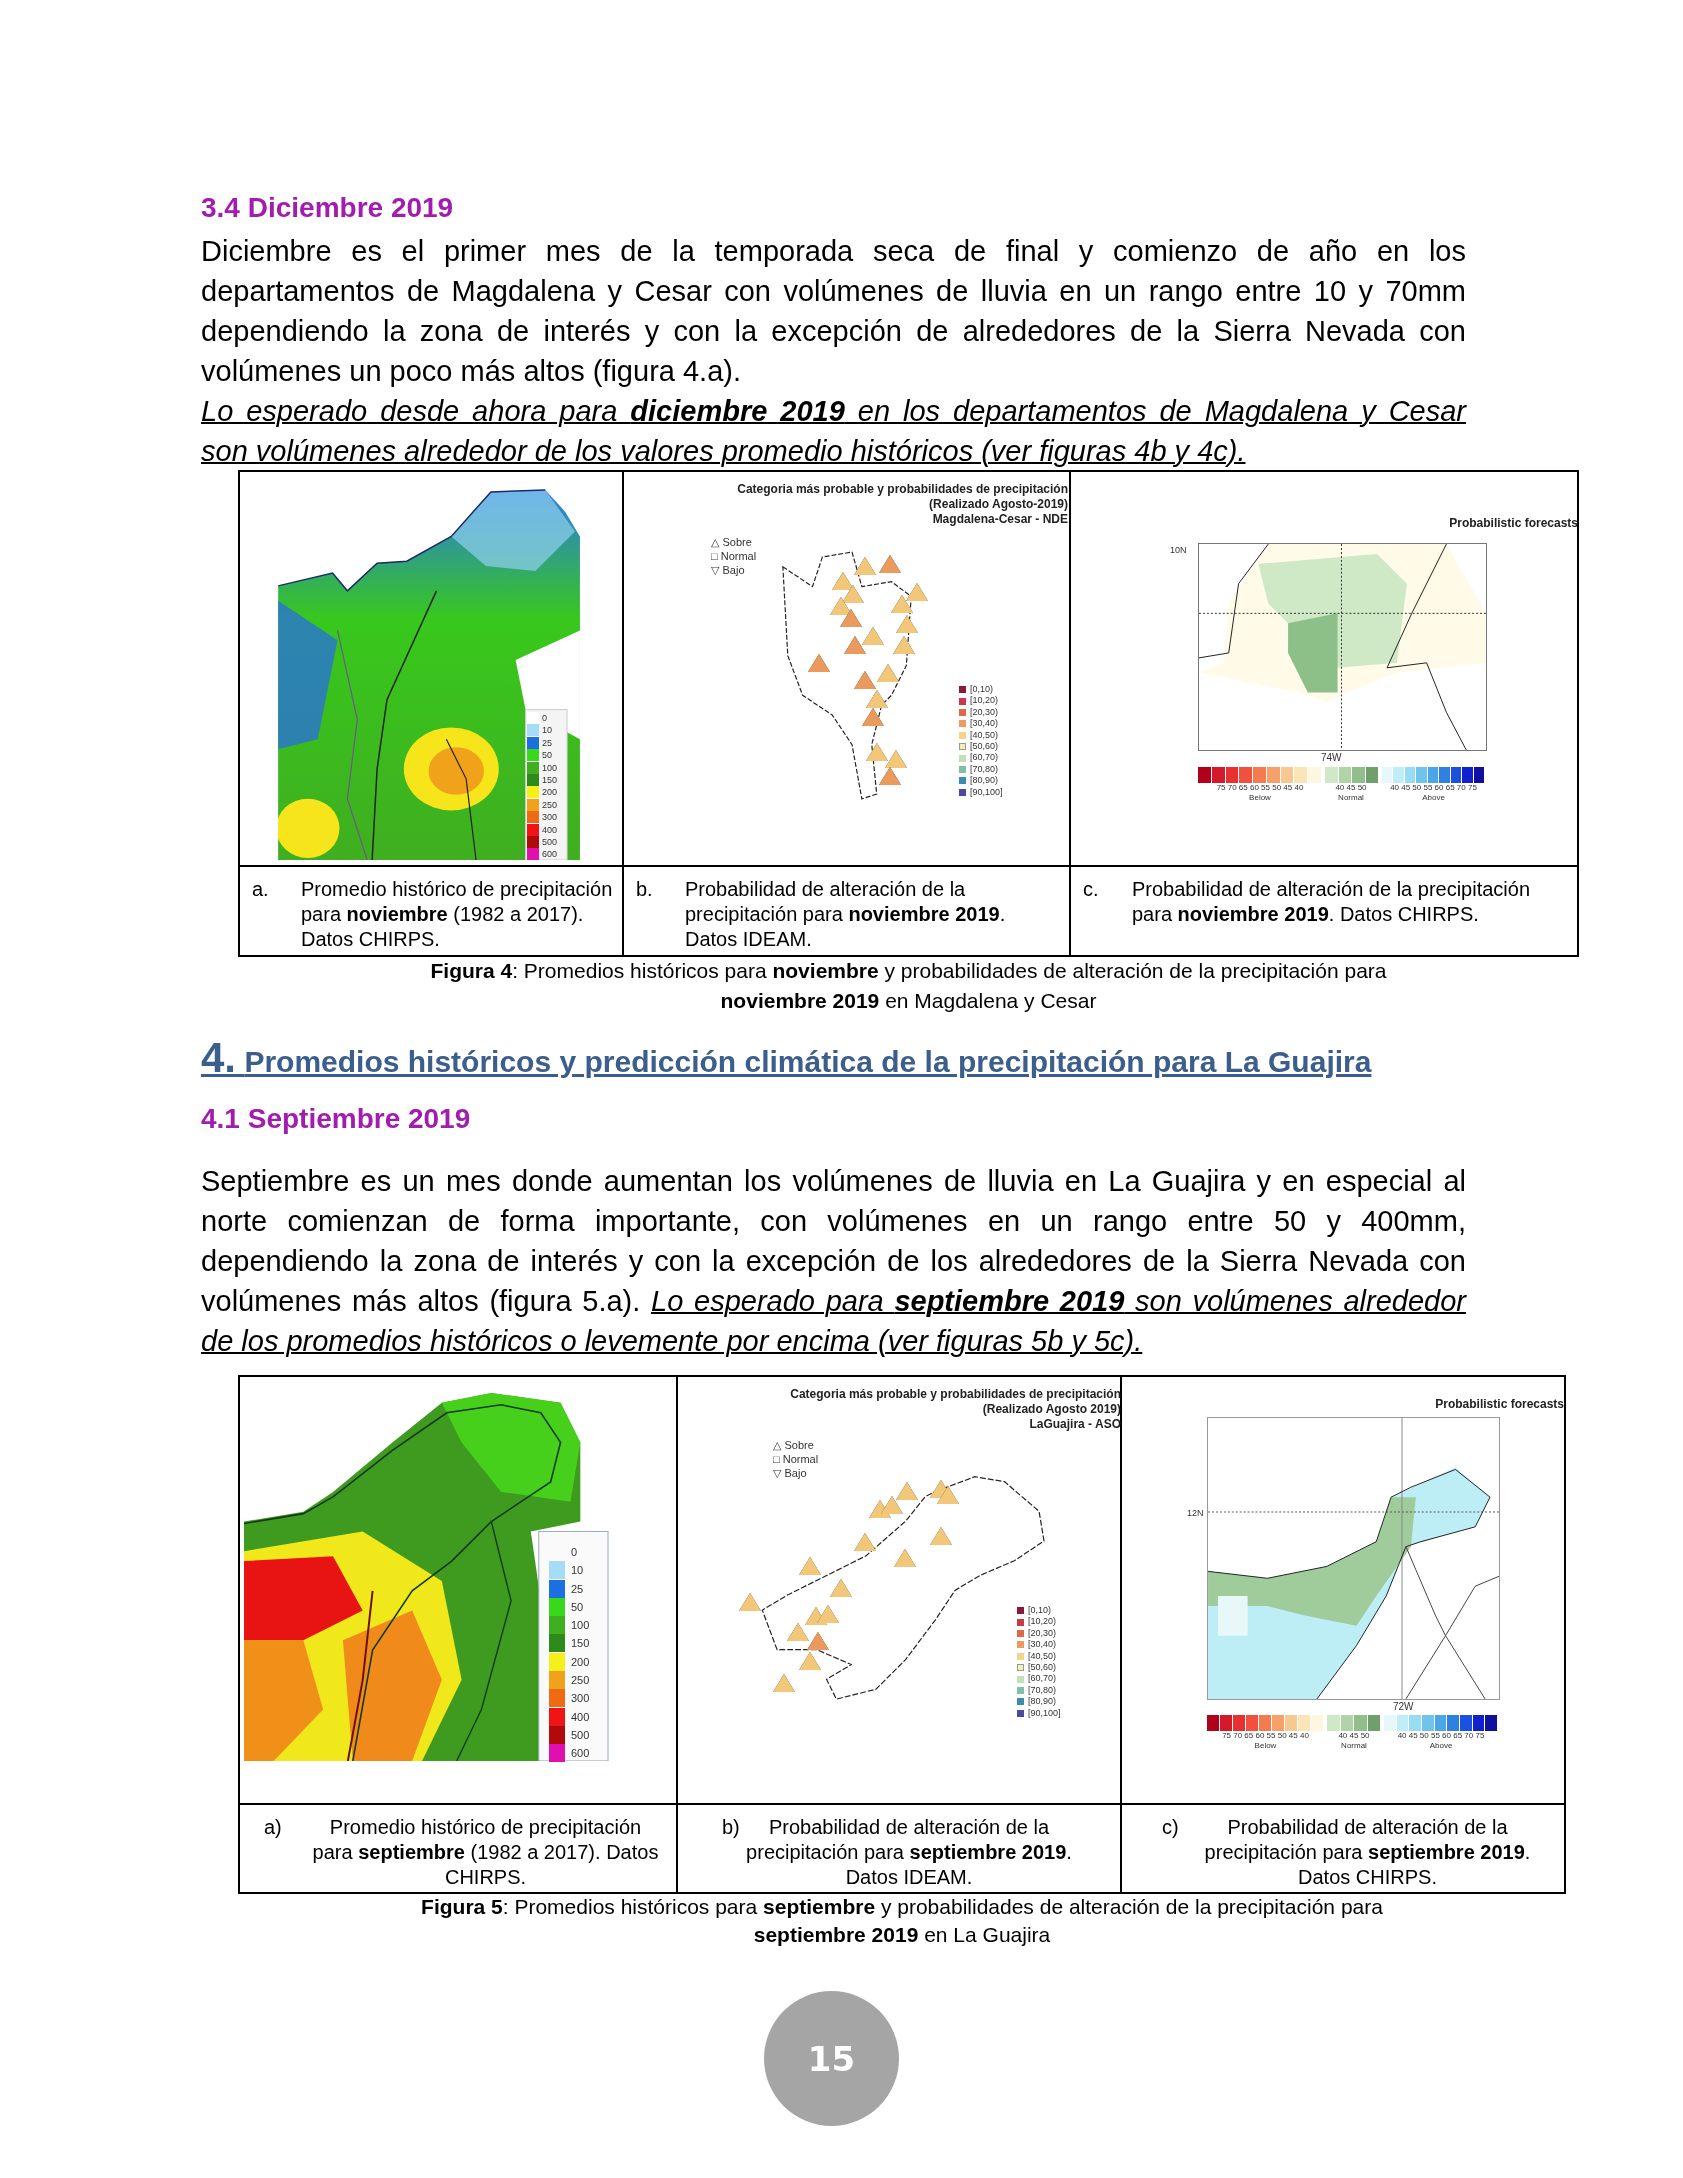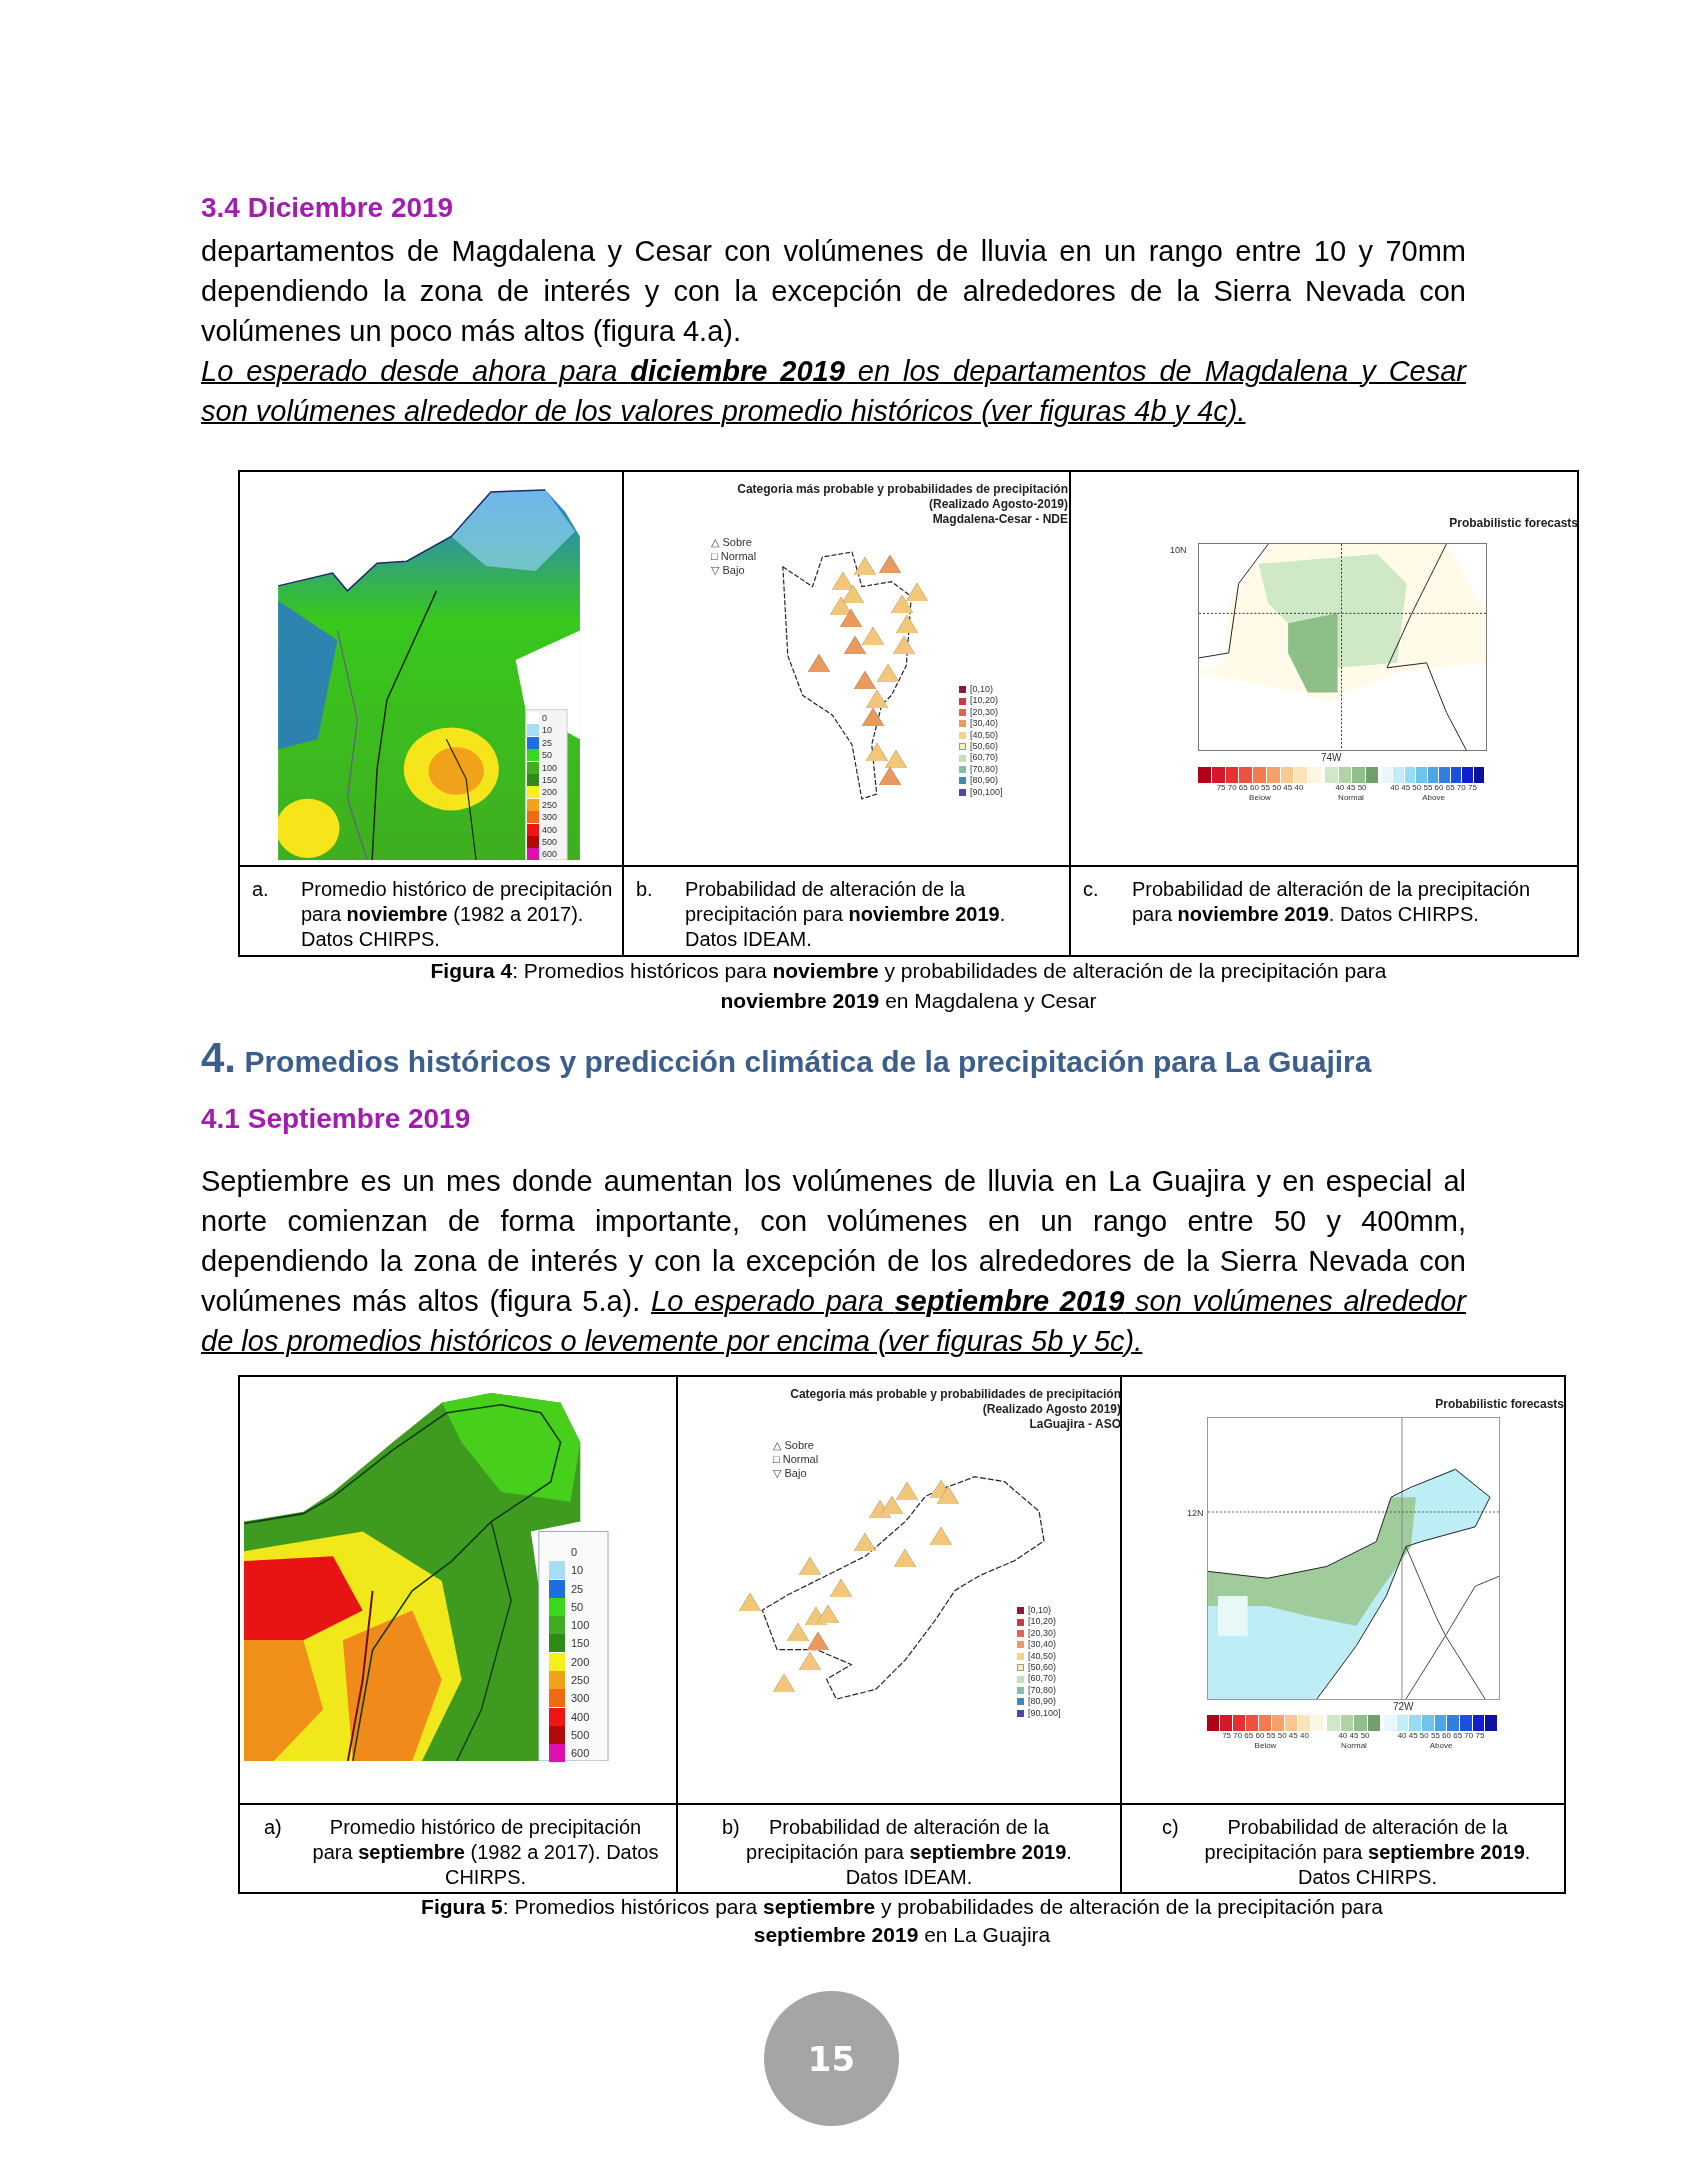--- a/index.html
+++ b/index.html
@@ -1,19 +1,19 @@
 <!DOCTYPE html>
 <html><head>
 <meta charset="utf-8">
 <style>
   html,body{margin:0;padding:0;background:#fff;}
   body{width:1683px;height:2178px;position:relative;overflow:hidden;font-family:"Liberation Sans",sans-serif;color:#000;}
   .abs{position:absolute;}
   .h-sub{color:#a21caf;font-weight:bold;font-size:28px;}
-  .h-main{color:#3b5e8c;font-weight:bold;font-size:30px;}
+  .h-main{color:#3b5e8c;font-weight:bold;font-size:30px;text-decoration:underline;}
   .h-main .num{font-size:42px;}
   .para{left:201px;width:1265px;font-size:29px;line-height:40px;text-align:justify;}
   .para .line{display:block;text-align:justify;text-align-last:justify;white-space:nowrap;}
   .para .line.last{text-align-last:left;}
   .emph{font-style:italic;text-decoration:underline;text-decoration-thickness:2px;}
   .fig-table{border:2px solid #000;box-sizing:border-box;}
   .cell{position:absolute;box-sizing:border-box;}
   .vline{position:absolute;width:2px;background:#000;}
   .hline{position:absolute;height:2px;background:#000;}
   .cap{font-size:20px;line-height:25px;}
@@ -28,20 +28,21 @@
   .cbar{display:flex;height:16px;}
   .cbar span{flex:1;border-right:1px solid #fff;}
   .page-num{width:135px;height:135px;border-radius:50%;background:#a5a5a5;color:#fff;font-weight:bold;font-size:34px;display:flex;align-items:center;justify-content:center;font-family:"DejaVu Sans",sans-serif;}
 </style>
 </head>
 <body>
 
 <div class="abs h-sub" style="left:201px;top:192px;">3.4 Diciembre 2019</div>
 
 <div class="abs para" style="top:231px;">
+  <span class="line">Diciembre es el primer mes de la temporada seca de final y comienzo de año en los</span>
   <span class="line">departamentos de Magdalena y Cesar con volúmenes de lluvia en un rango entre 10 y 70mm</span>
   <span class="line">dependiendo la zona de interés y con la excepción de alrededores de la Sierra Nevada con</span>
   <span class="line last">volúmenes un poco más altos (figura 4.a).</span>
   <span class="line emph"><span>Lo esperado desde ahora para </span><b>diciembre 2019</b><span> en los departamentos de Magdalena y Cesar</span></span>
   <span class="line last emph">son volúmenes alrededor de los valores promedio históricos (ver figuras 4b y 4c).</span>
 </div>
 
 <div class="abs fig-table" style="left:238px;top:470px;width:1341px;height:487px;">
   <div class="vline" style="left:382px;top:0;height:483px;"></div>
   <div class="vline" style="left:829px;top:0;height:483px;"></div>

